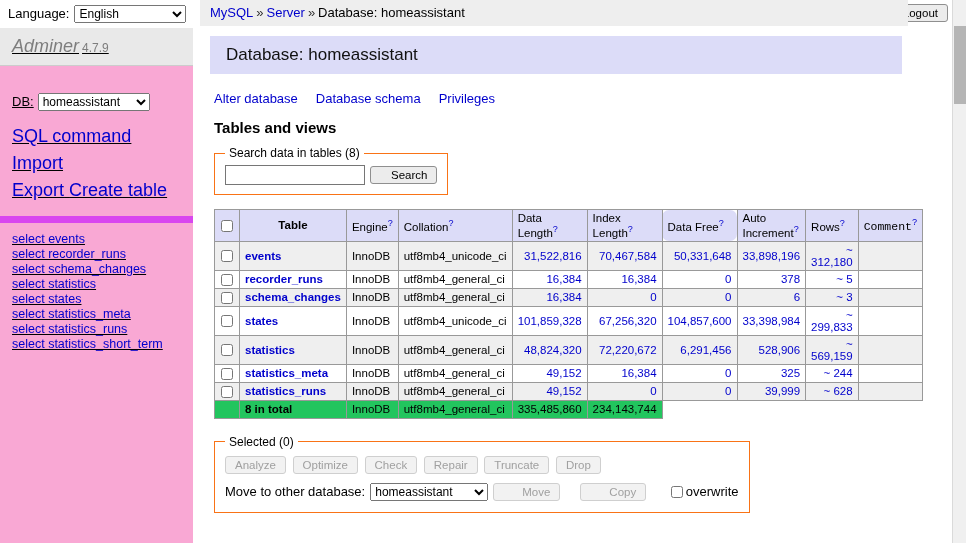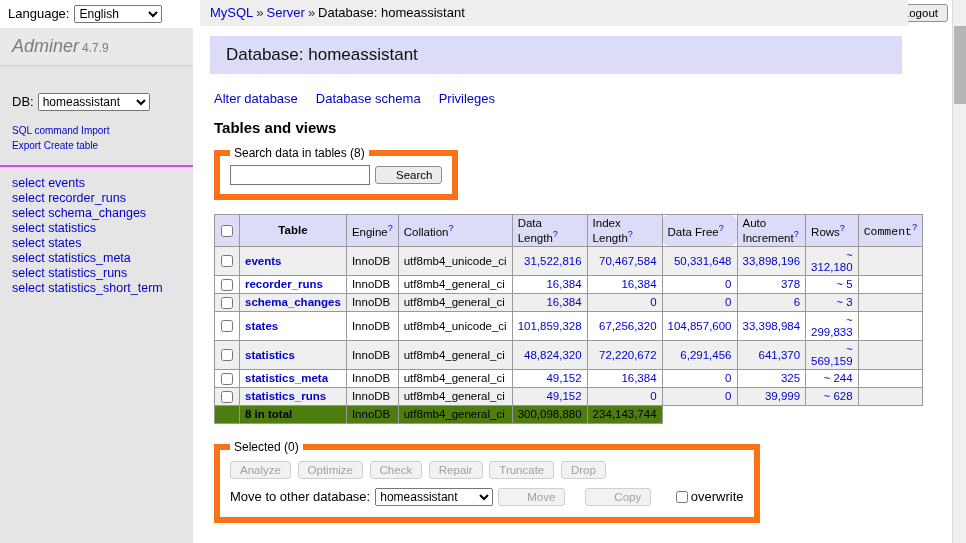--- a/index.html
+++ b/index.html
@@ -12,71 +12,71 @@
   a.link { color: var(--link, #0000cc); text-decoration: none; cursor: pointer; }
   select { font-size: 12px; font-family: inherit; }
   button {
     font-family: inherit; font-size: 11.5px; padding: 2px 9px;
     border: 1px solid #8f8f8f; border-radius: 3px; background: #ececec; color: #000;
   }
   button:disabled { color: #a0a0a0; border-color: #cfcfcf; background: #f2f2f2; }
 
   
   .lang-bar { position: absolute; top: 5px; left: 8px; }
-  .lang-bar select { width: 88px; margin-left: 5px; }
+  .lang-bar select { width: 112px; margin-left: 5px; }
   .logout-btn { position: absolute; top: 4px; right: 18px; }
 
   
-  .sidebar { position: absolute; left: 0; top: 28px; width: 193px; bottom: 0; background: #e5e5e5; }
+  .sidebar { position: absolute; left: 0; top: 28px; width: 193px; bottom: 0; background: #f9a8d4; text-decoration: underline; }
   .sidebar h1 {
     margin: 0; padding: 8px 12px; background: #e9e9e9; border-bottom: 1px solid #ccc;
     font-weight: normal; font-size: 18px; color: #7d7d7d;
   }
   .app-name { font-style: italic; }
   .app-version { font-size: 12px; margin-left: 3px; }
   .db-row { margin: 27px 12px 10px; }
   .db-row select { width: 112px; margin-left: 4px; }
-  .side-links { margin: 0; padding: 2px 12px 12px; border-bottom: 2px solid #d946ef; line-height: 1.5; font-size: 10px; }
+  .side-links { margin: 0; padding: 2px 12px 12px; border-bottom: 7px solid #d946ef; line-height: 1.5; font-size: 18px; }
   .table-list { list-style: none; margin: 9px 0 0; padding: 0 12px; }
   .table-list li { line-height: 1.12; margin-bottom: 1px; font-size: 12.5px; }
 
   
   .breadcrumb {
     position: absolute; top: 0; left: 200px; width: 708px; height: 26px;
     background: var(--bar-bg, #eee); padding: 5px 10px; font-size: 13px;
   }
   .breadcrumb .sep { margin: 0 3px; color: #333; }
   .content { position: absolute; left: 210px; top: 36px; width: 692px; }
   .content h2 {
     margin: 0; padding: 9px 16px; background: var(--accent, #dcdcf8);
     font-weight: normal; font-size: 17px; color: #111;
   }
   .body { padding: 0 0 0 4px; }
   .links a { margin-right: 18px; }
   .top-links { margin: 17px 0 13px; }
   h3 { font-size: 15px; margin: 8px 0 10px; }
 
-  fieldset { border: 6px solid #f97316; margin: 0; padding: 5px 10px 9px; width: fit-content; }
+  fieldset { border: 1px solid #f97316; margin: 0; padding: 5px 10px 9px; width: fit-content; }
   legend { font-size: 12px; padding: 0 4px; }
   .search-fs { margin-bottom: 14px; }
   .search-fs input[type="text"] { width: 140px; height: 20px; border: 1px solid #767676; padding: 1px 4px; font-size: 12px; }
   .search-fs button { margin-left: 5px; padding-left: 20px; }
 
   table { border-collapse: collapse; font-size: 11.5px; margin-top: 2px; }
   th, td { border: 1px solid #999; padding: 2px 5px; height: 18px; }
   thead th, thead td { background: var(--accent, #dcdcf8); font-weight: normal; text-align: left; }
   thead th.col-table { font-weight: bold; text-align: center; }
   sup.q { color: var(--link, #0000cc); font-size: 9px; cursor: pointer; }
   tbody tr:nth-child(odd) { background: #efefef; }
   tbody tr:nth-child(even) { background: #fff; }
   .check { width: 21px; text-align: center; }
   input[type="checkbox"] { width: 12px; height: 12px; margin: 0 1px; vertical-align: middle; }
   .num { text-align: right; }
   td.name a { font-weight: bold; }
-  tfoot td { background: #4d7c0f; }
+  tfoot td { background: #22c55e; }
   .total { font-weight: bold; }
   .w-table { width: 114px; } .w-engine { width: 45px; } .w-coll { width: 94px; }
   .w-dlen { width: 66px; } .w-ilen { width: 70px; } .w-dfree { width: 59px; border-radius: 7px; }
   .w-auto { width: 77px; } .w-rows { width: 57px; } .w-comm { width: 55px; font-family: Liberation Mono, monospace; }
 
   .sel-fs { margin-top: 16px; padding-bottom: 11px; }
   .btn-row { margin: 2px 0 9px; }
   .btn-row button { margin-right: 3px; }
   .move-row { font-size: 13px; }
   .move-row select { width: 118px; margin: 0 5px; }
@@ -199,21 +199,21 @@
             <td></td>
           </tr>
           <tr>
             <td class="check"><input type="checkbox" style=""></td>
             <td class="name"><a class="link">statistics</a></td>
             <td>InnoDB</td>
             <td>utf8mb4_general_ci</td>
             <td class="num"><a class="link">48,824,320</a></td>
             <td class="num"><a class="link">72,220,672</a></td>
             <td class="num"><a class="link">6,291,456</a></td>
-            <td class="num"><a class="link">641,370</a></td>
+            <td class="num"><a class="link">528,906</a></td>
             <td class="num"><a class="link">~ 569,159</a></td>
             <td></td>
           </tr>
           <tr>
             <td class="check"><input type="checkbox" style=""></td>
             <td class="name"><a class="link">statistics_meta</a></td>
             <td>InnoDB</td>
             <td>utf8mb4_general_ci</td>
             <td class="num"><a class="link">49,152</a></td>
             <td class="num"><a class="link">16,384</a></td>
@@ -234,21 +234,21 @@
             <td class="num"><a class="link">~ 628</a></td>
             <td></td>
           </tr>
         </tbody>
       <tfoot>
         <tr>
           <td class="check"></td>
           <td class="total">8 in total</td>
           <td>InnoDB</td>
           <td>utf8mb4_general_ci</td>
-          <td class="num">300,098,880</td>
+          <td class="num">335,485,860</td>
           <td class="num">234,143,744</td>
         </tr>
       </tfoot>
     </table>
 
     <fieldset class="sel-fs">
       <legend>Selected (0)</legend>
       <div class="btn-row"><button disabled="">Analyze</button> <button disabled="">Optimize</button> <button disabled="">Check</button> <button disabled="">Repair</button> <button disabled="">Truncate</button> <button disabled="">Drop</button> </div>
       <div class="move-row">
         <span>Move to other database:</span><select><option>homeassistant</option></select><button disabled="">Move</button><button disabled="">Copy</button>

